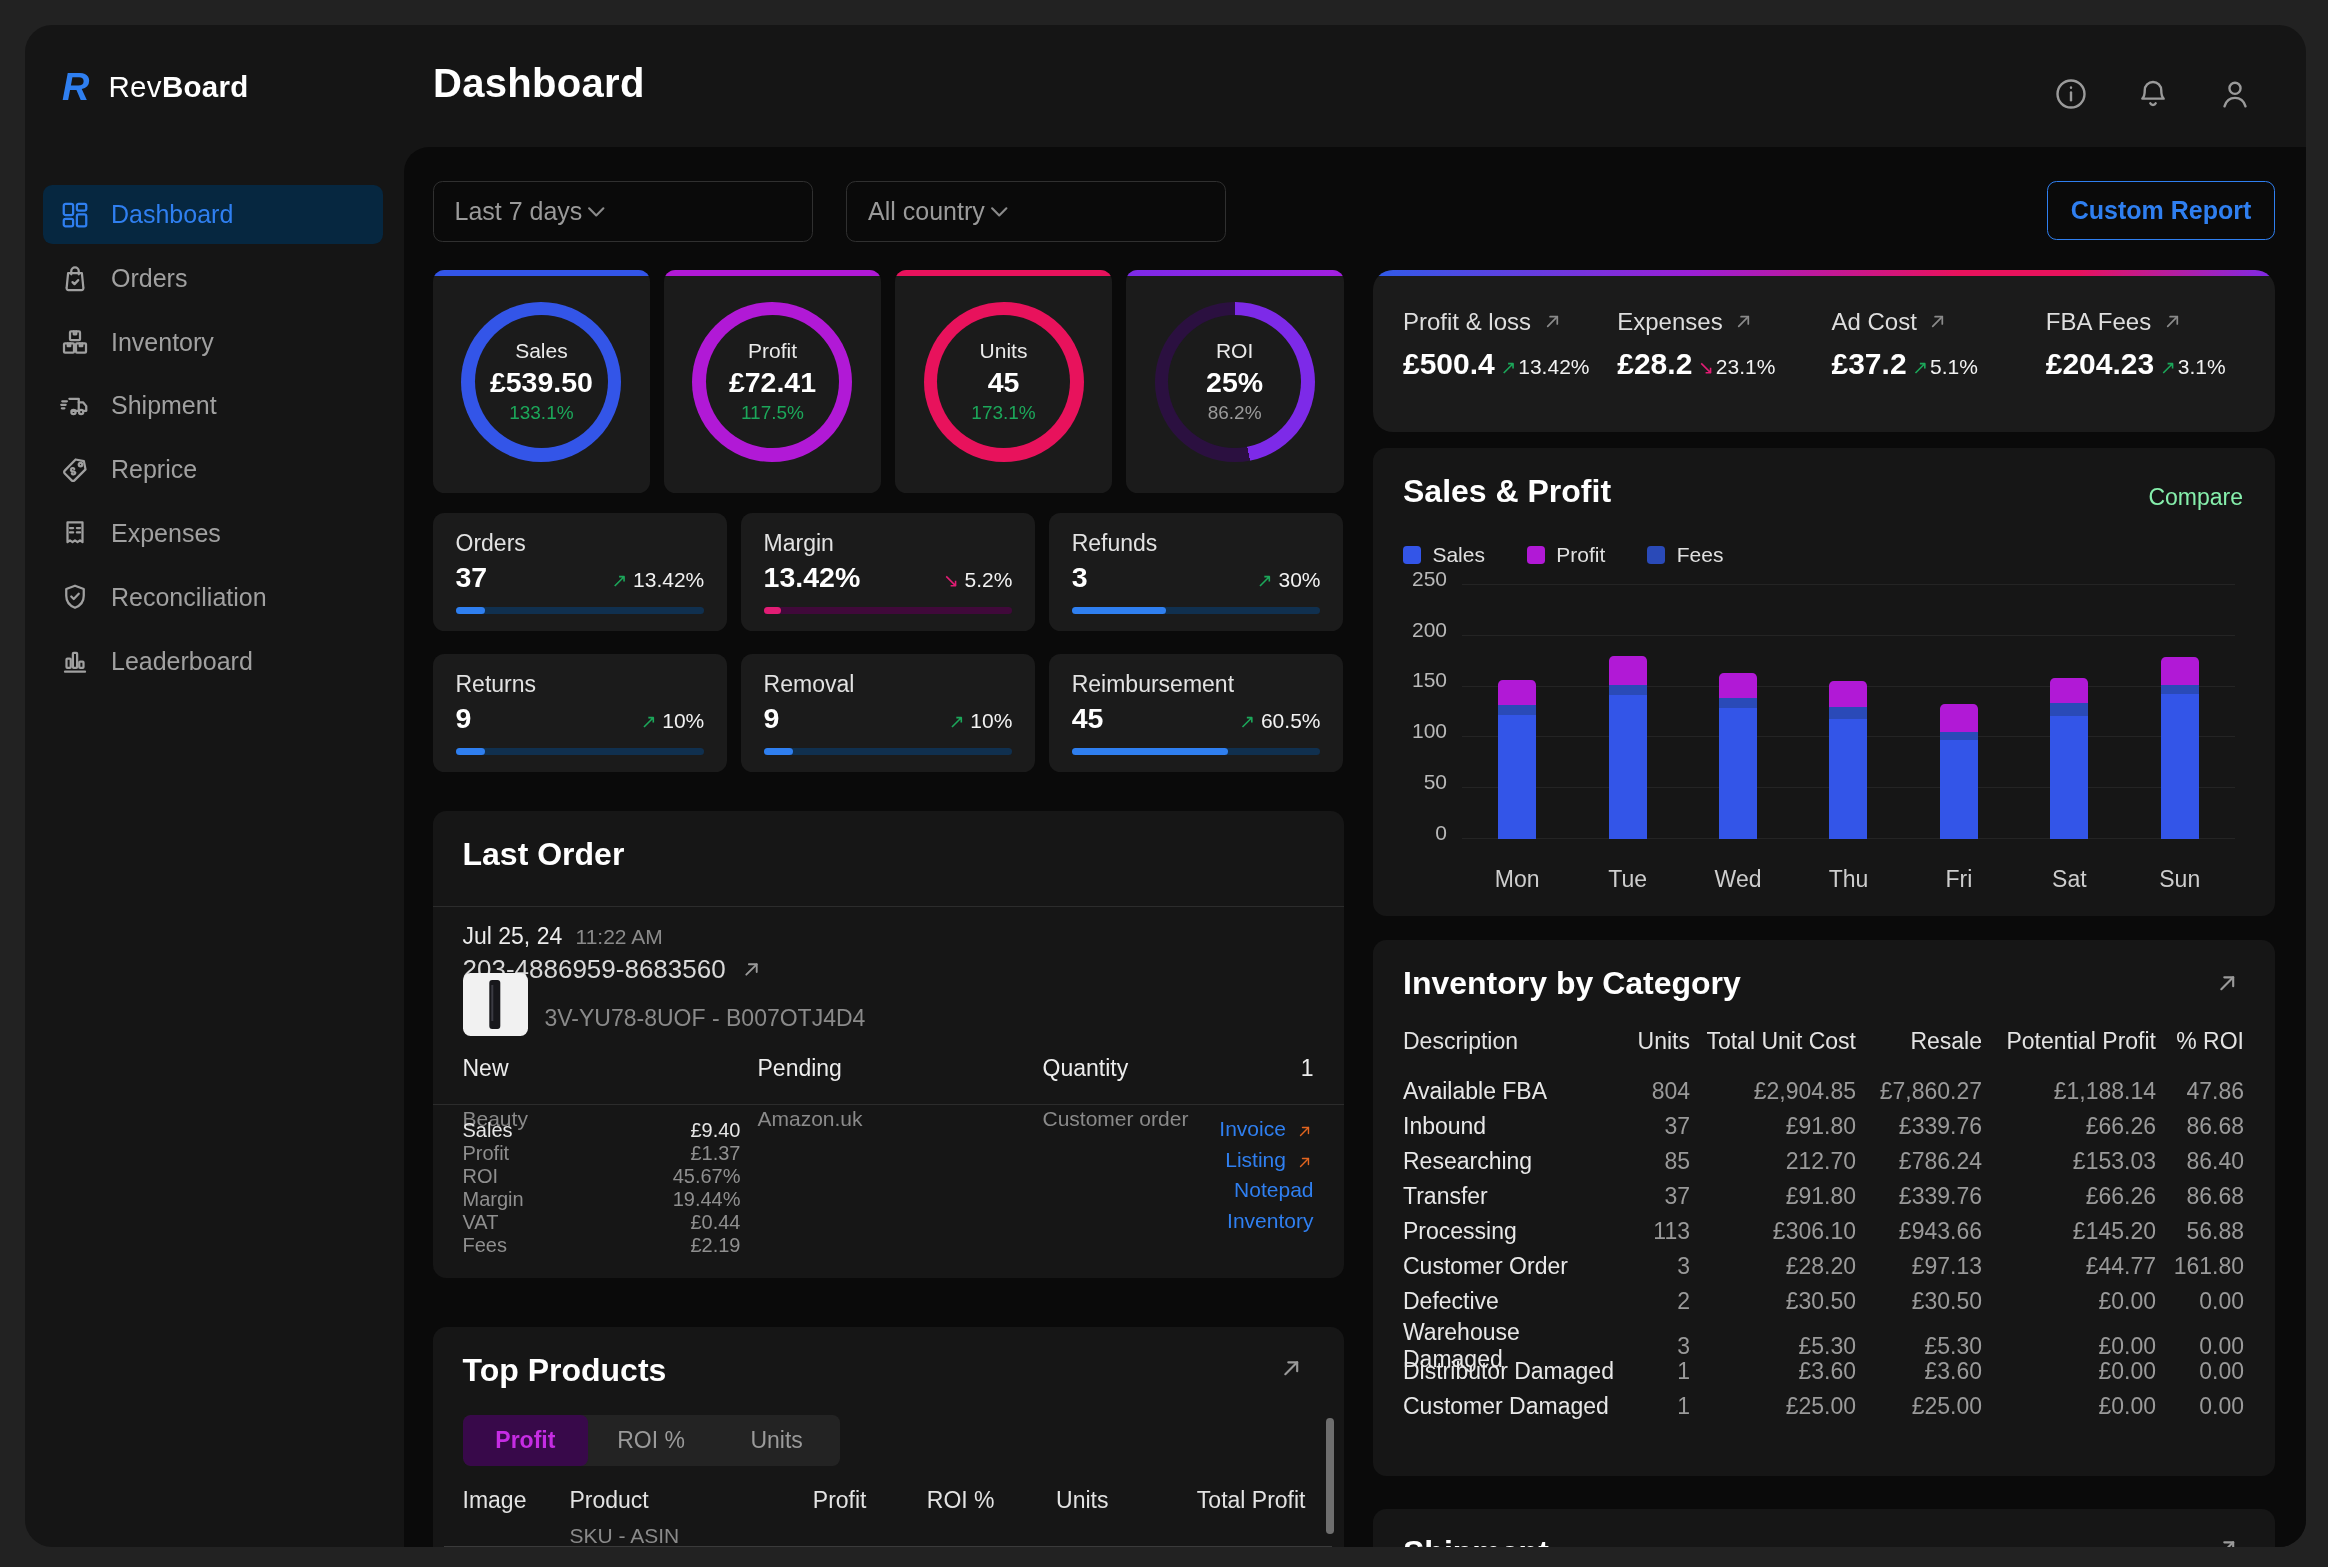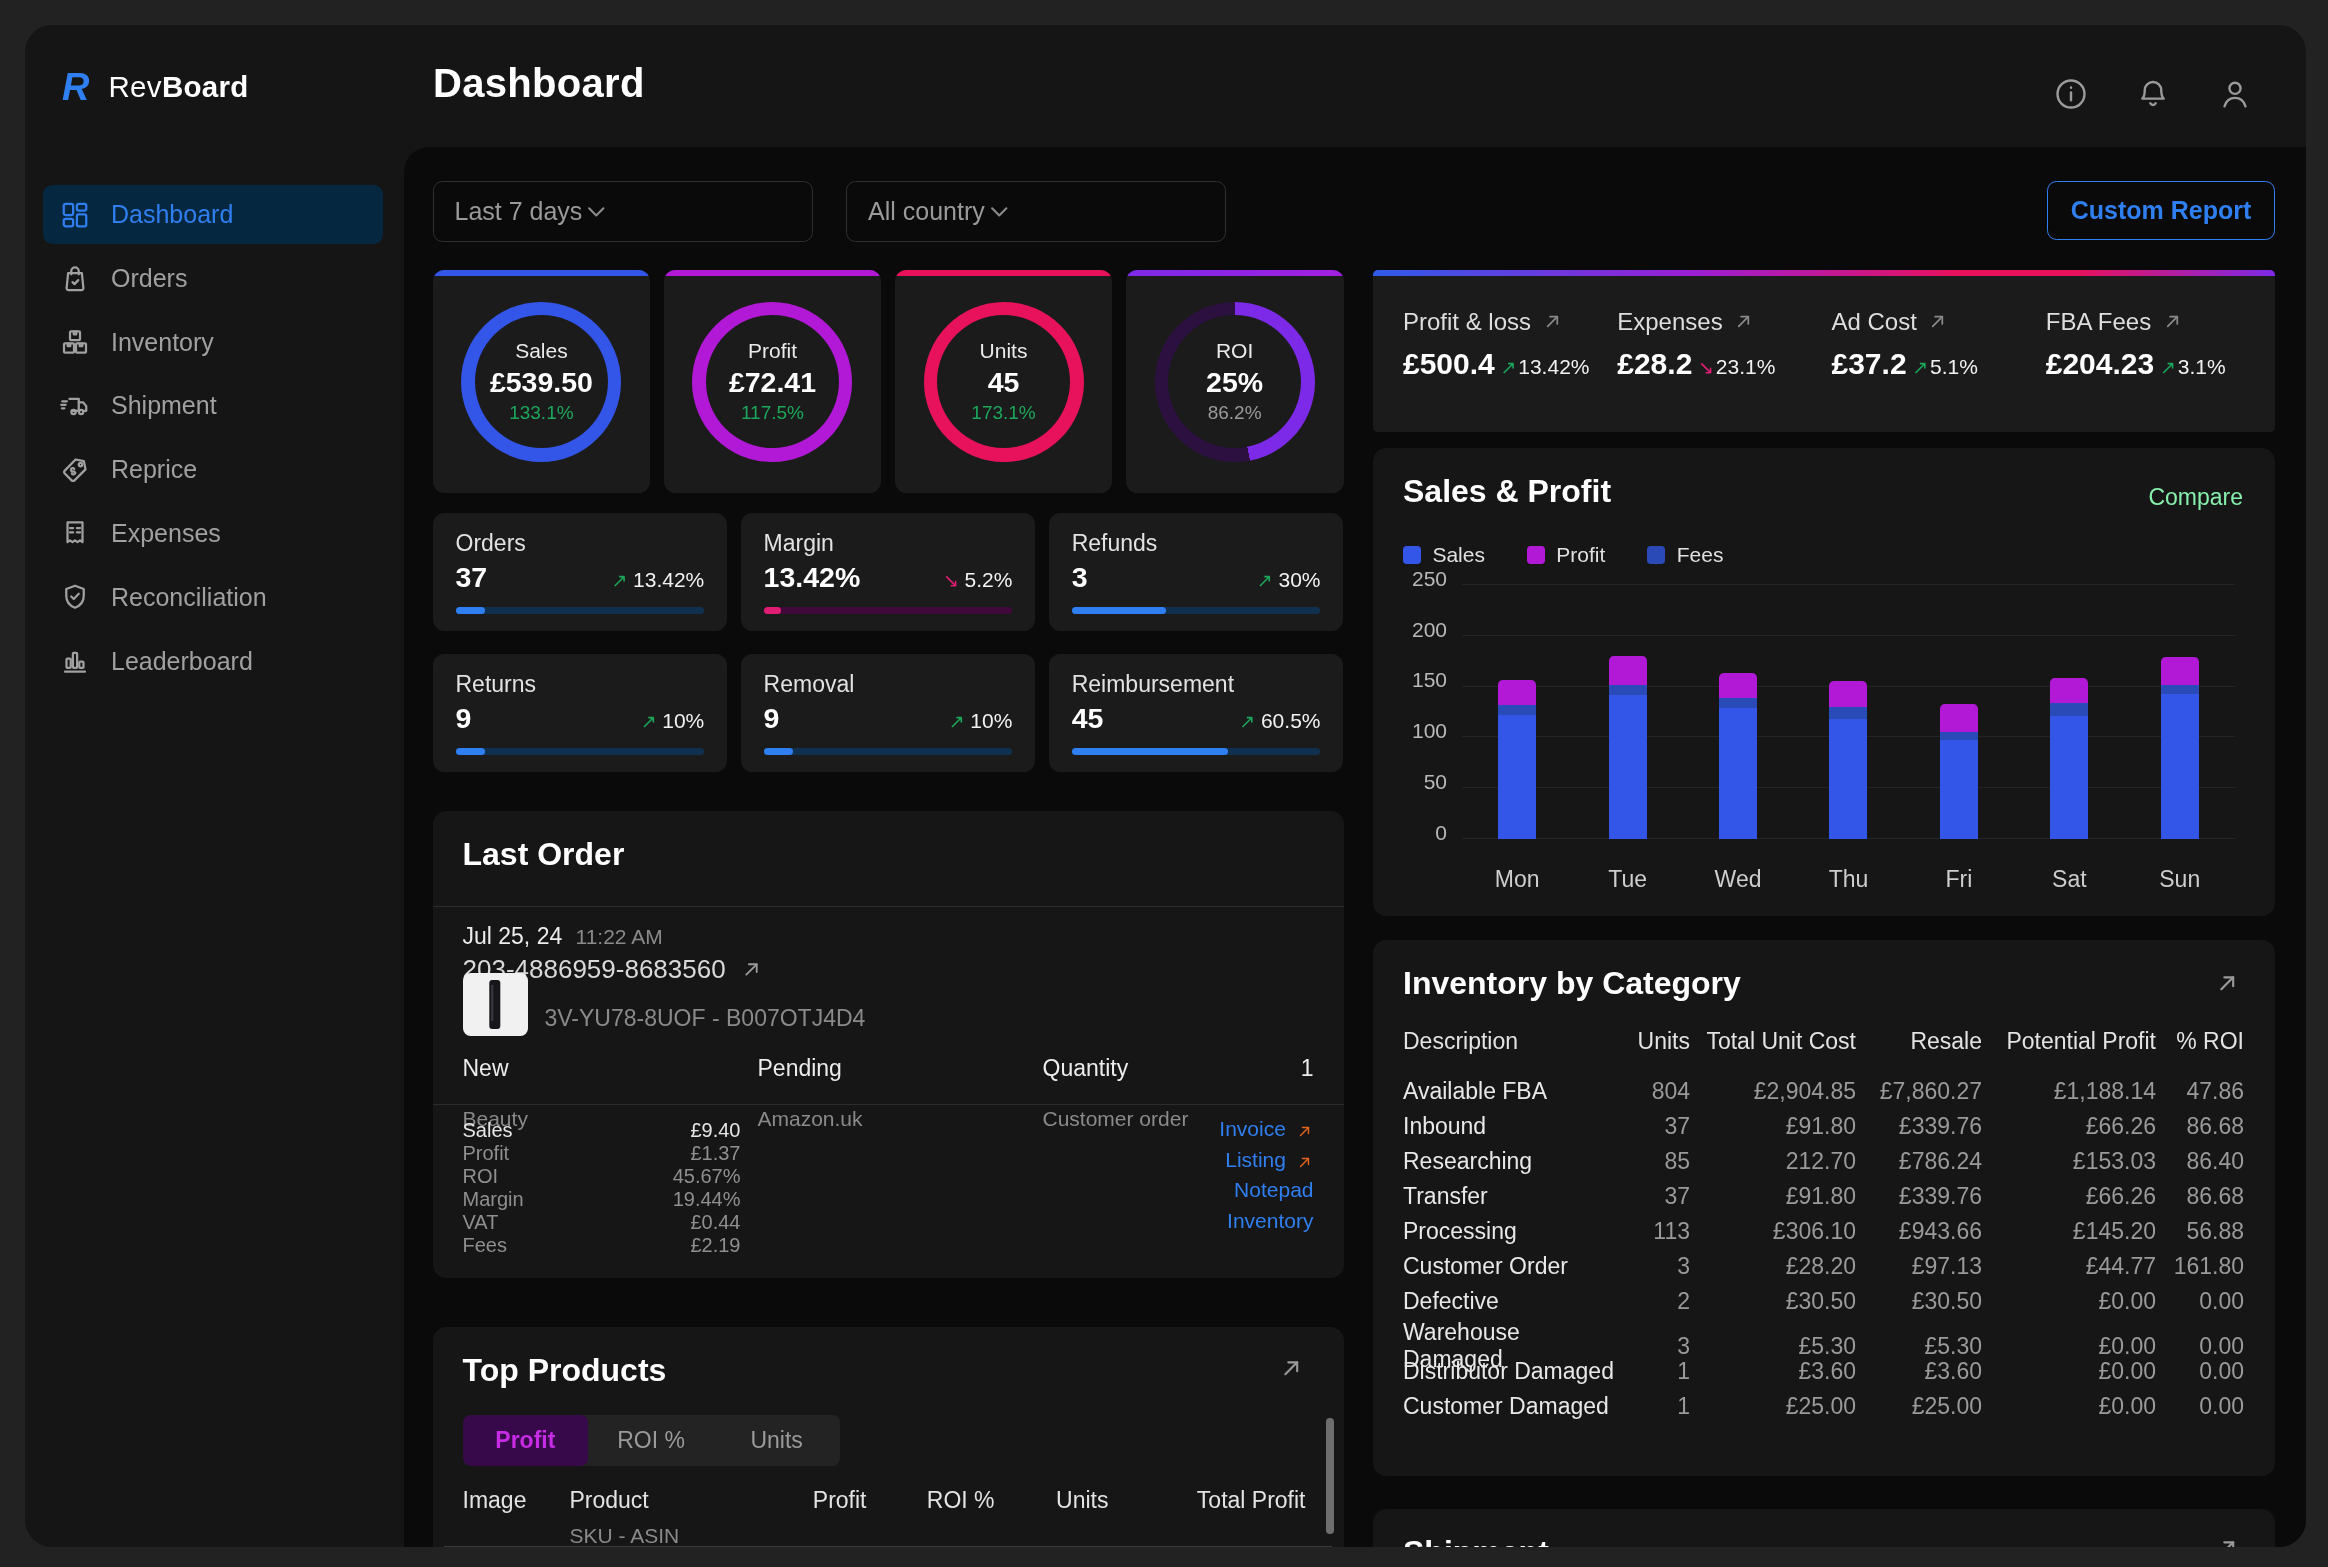--- a/index.html
+++ b/index.html
@@ -35,21 +35,21 @@
   .gauges{position:absolute;left:28.5px;top:123px;width:911px;display:flex;gap:13.3px}
   .gauge-card{flex:1;height:223px;background:#1b1b1b;border-radius:11.4px;position:relative;overflow:hidden}
   .gauge-accent{position:absolute;top:0;left:0;right:0;height:5.7px}
   .ring{position:absolute;left:50%;top:50%;transform:translate(-50%,-50%);width:160px;height:160px;border-radius:50%}
   .ring-inner{position:absolute;inset:13.3px;background:#1b1b1b;border-radius:50%;display:flex;flex-direction:column;align-items:center;justify-content:center;gap:2.9px}
   .g-label{font-size:21px;color:#eaeaea}
   .g-value{font-size:28.5px;font-weight:700}
   .g-pct{font-size:19px}
 
   
-  .stats-card{position:absolute;left:969px;top:123px;width:902px;height:162px;background:#1b1b1b;border-radius:5px;overflow:hidden}
+  .stats-card{position:absolute;left:969px;top:123px;width:902px;height:162px;background:#1b1b1b;border-radius:20px;overflow:hidden}
   .stats-accent{height:5.7px}
   .stats-row{display:flex;padding:32px 15px 0 30px}
   .stat-col{width:220px}
   .stat-label{font-size:24px;color:#dedede;display:flex;align-items:center;gap:9.5px}
   .stat-label svg{width:23px;height:23px;color:#8a8a8a;cursor:pointer}
   .stat-value-row{margin-top:11.4px;display:flex;align-items:baseline;gap:5.7px}
   .stat-value{font-size:30px;font-weight:700}
   .stat-trend{font-size:21px;color:#f2f2f2}
   .stat-trend .arr{font-size:19px;margin-right:1.9px}
 

